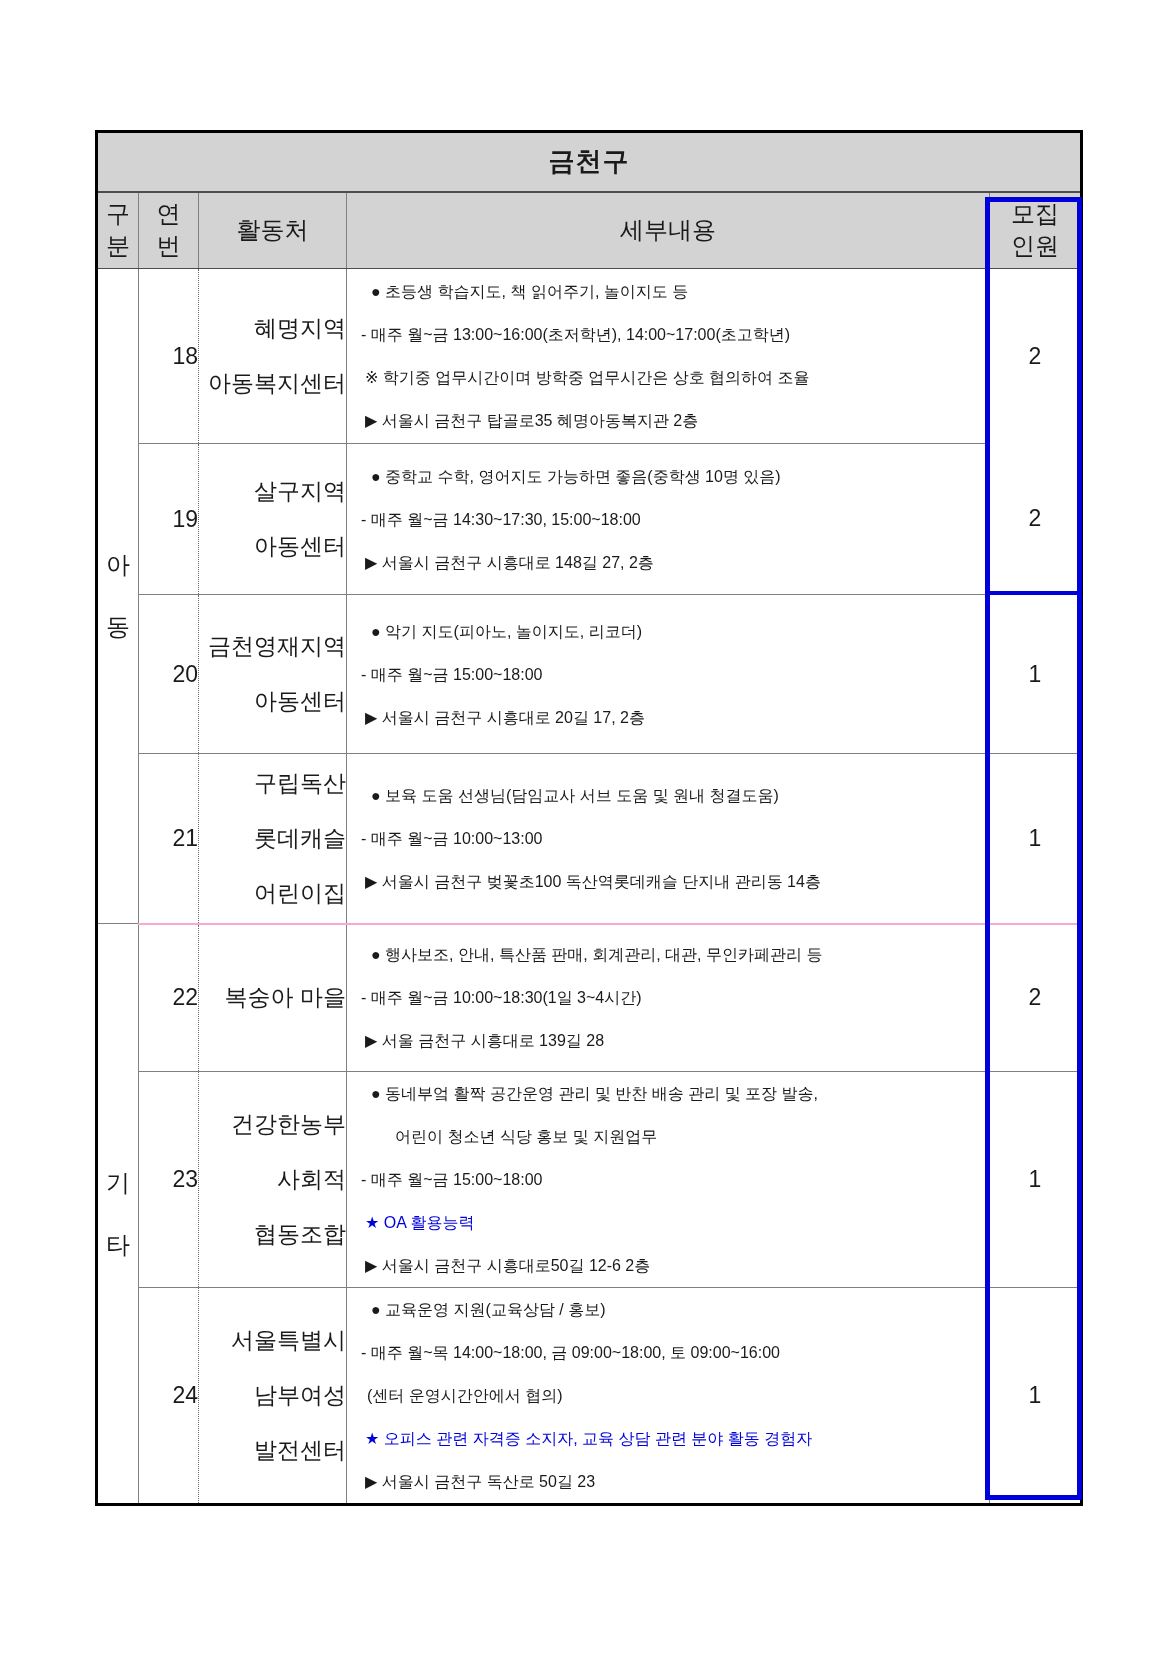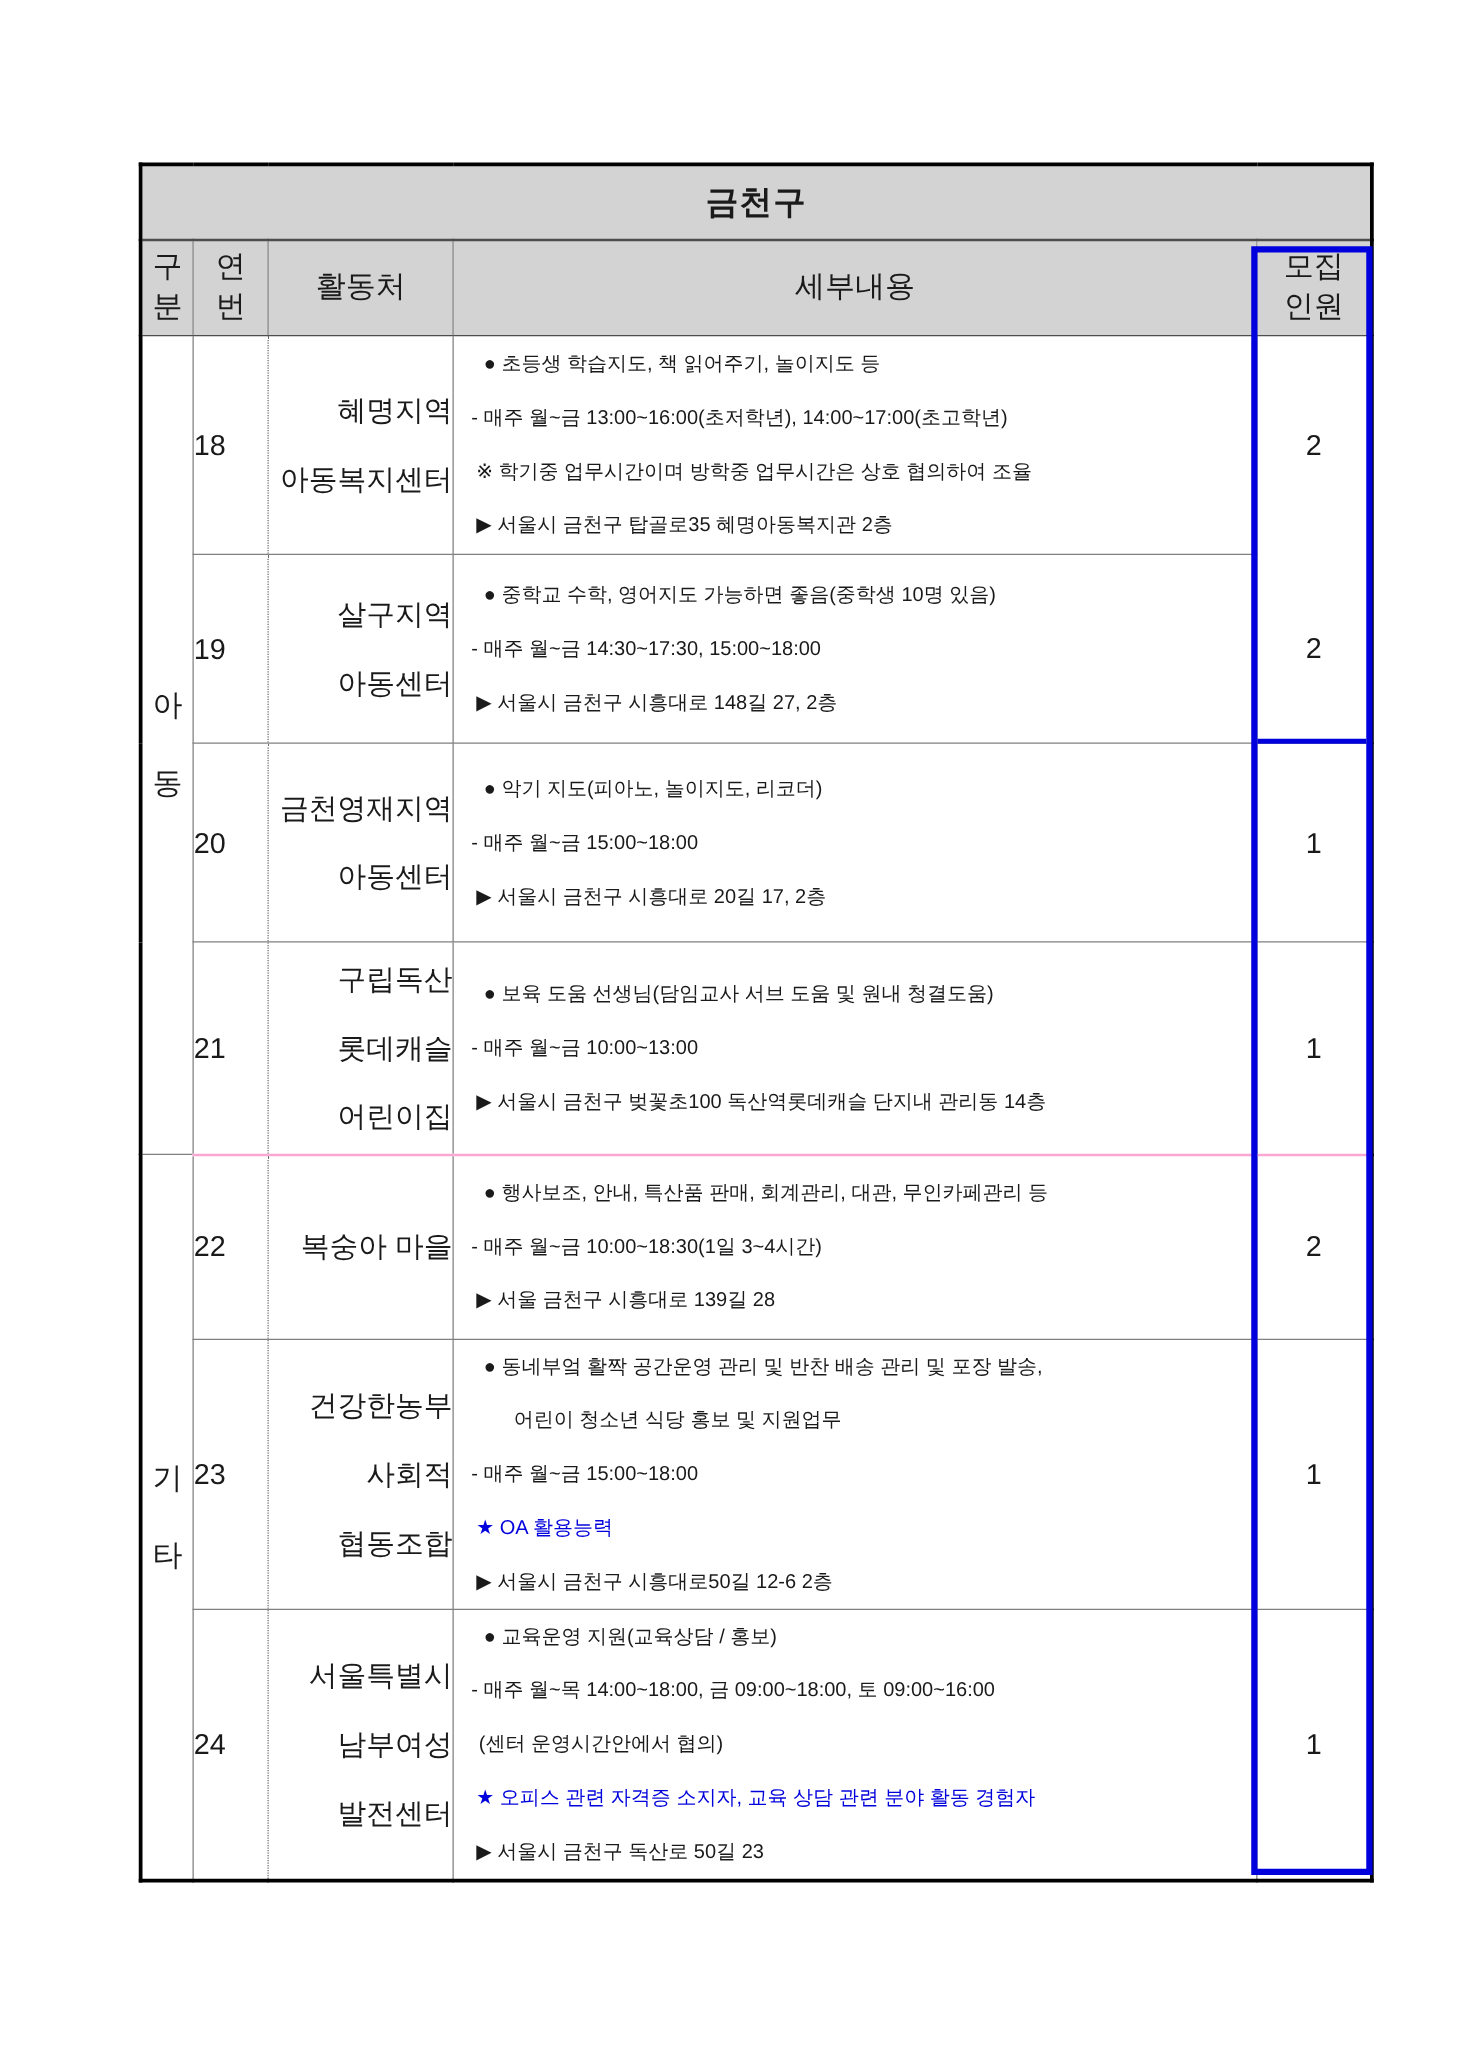--- a/index.html
+++ b/index.html
@@ -8,41 +8,41 @@
     --grid:#808080;
     --grid-dark:#4d4d4d;
     --ink:#1a1a1a;
   }
   *{box-sizing:border-box;}
   html,body{margin:0;padding:0;}
   body{
     width:1170px;height:1654px;background:#ffffff;position:relative;
     font-family:"Liberation Sans","DejaVu Sans",sans-serif;color:var(--ink);
   }
-  .sheet{position:absolute;inset:0;margin-left:16px;}
+  .sheet{position:absolute;inset:0;}
   table.main{
     position:absolute;left:95px;top:130px;width:985px;
     border-collapse:collapse;table-layout:fixed;
     border:3px solid #000000;
   }
   td{border:1px solid var(--grid);vertical-align:middle;padding:0;overflow:hidden;}
   tr.title-row td{
     background:var(--header-bg);text-align:center;font-weight:bold;font-size:26px;
     border-bottom:2px solid var(--grid-dark);height:60px;letter-spacing:1px;
   }
   tr.header-row td{
     background:var(--header-bg);text-align:center;font-size:24px;
     white-space:pre-line;line-height:32px;height:77px;
     border-bottom:1px solid var(--grid-dark);
   }
   td.group-cell{
     text-align:center;font-size:24px;white-space:pre-line;line-height:62px;
   }
   td.serial-cell{
-    text-align:left;font-size:23px;
+    text-align:right;font-size:23px;
     border-right:1px dotted #6a6a6a;
   }
   td.place-cell{
     text-align:right;font-size:23px;white-space:pre-line;line-height:55px;
     border-left:1px dotted #6a6a6a;
   }
   td.details-cell{padding:0 4px;}
   td.recruit-cell{text-align:center;font-size:23px;}
   td.recruit-cell.merge-below{border-bottom-style:hidden;}
   tr.thick-below td{border-bottom:2px solid #f9a8d4;}

